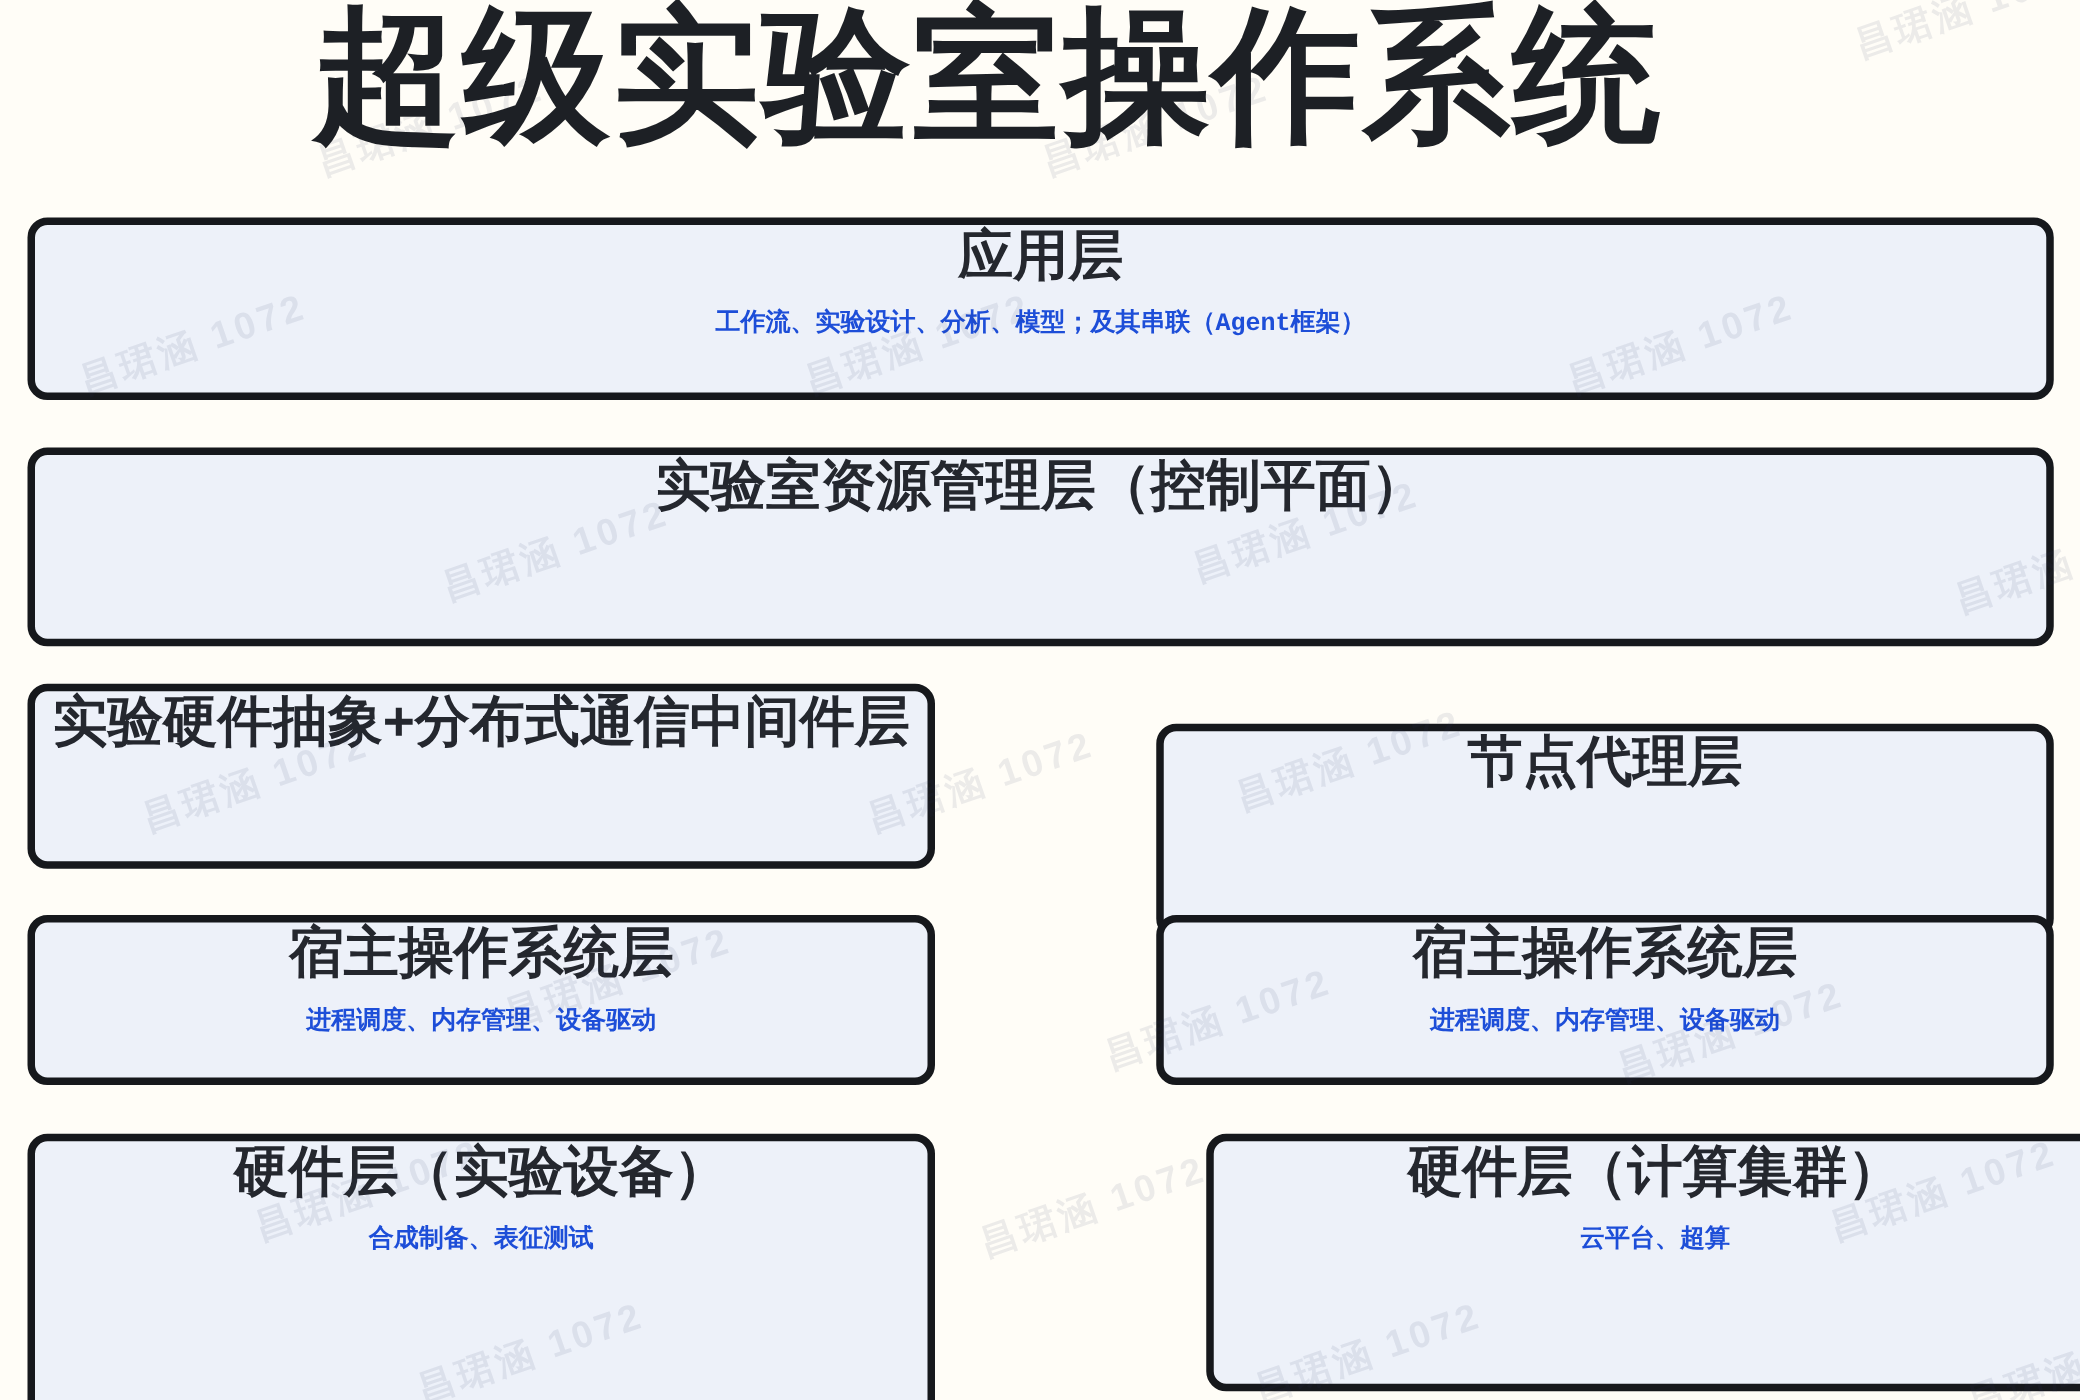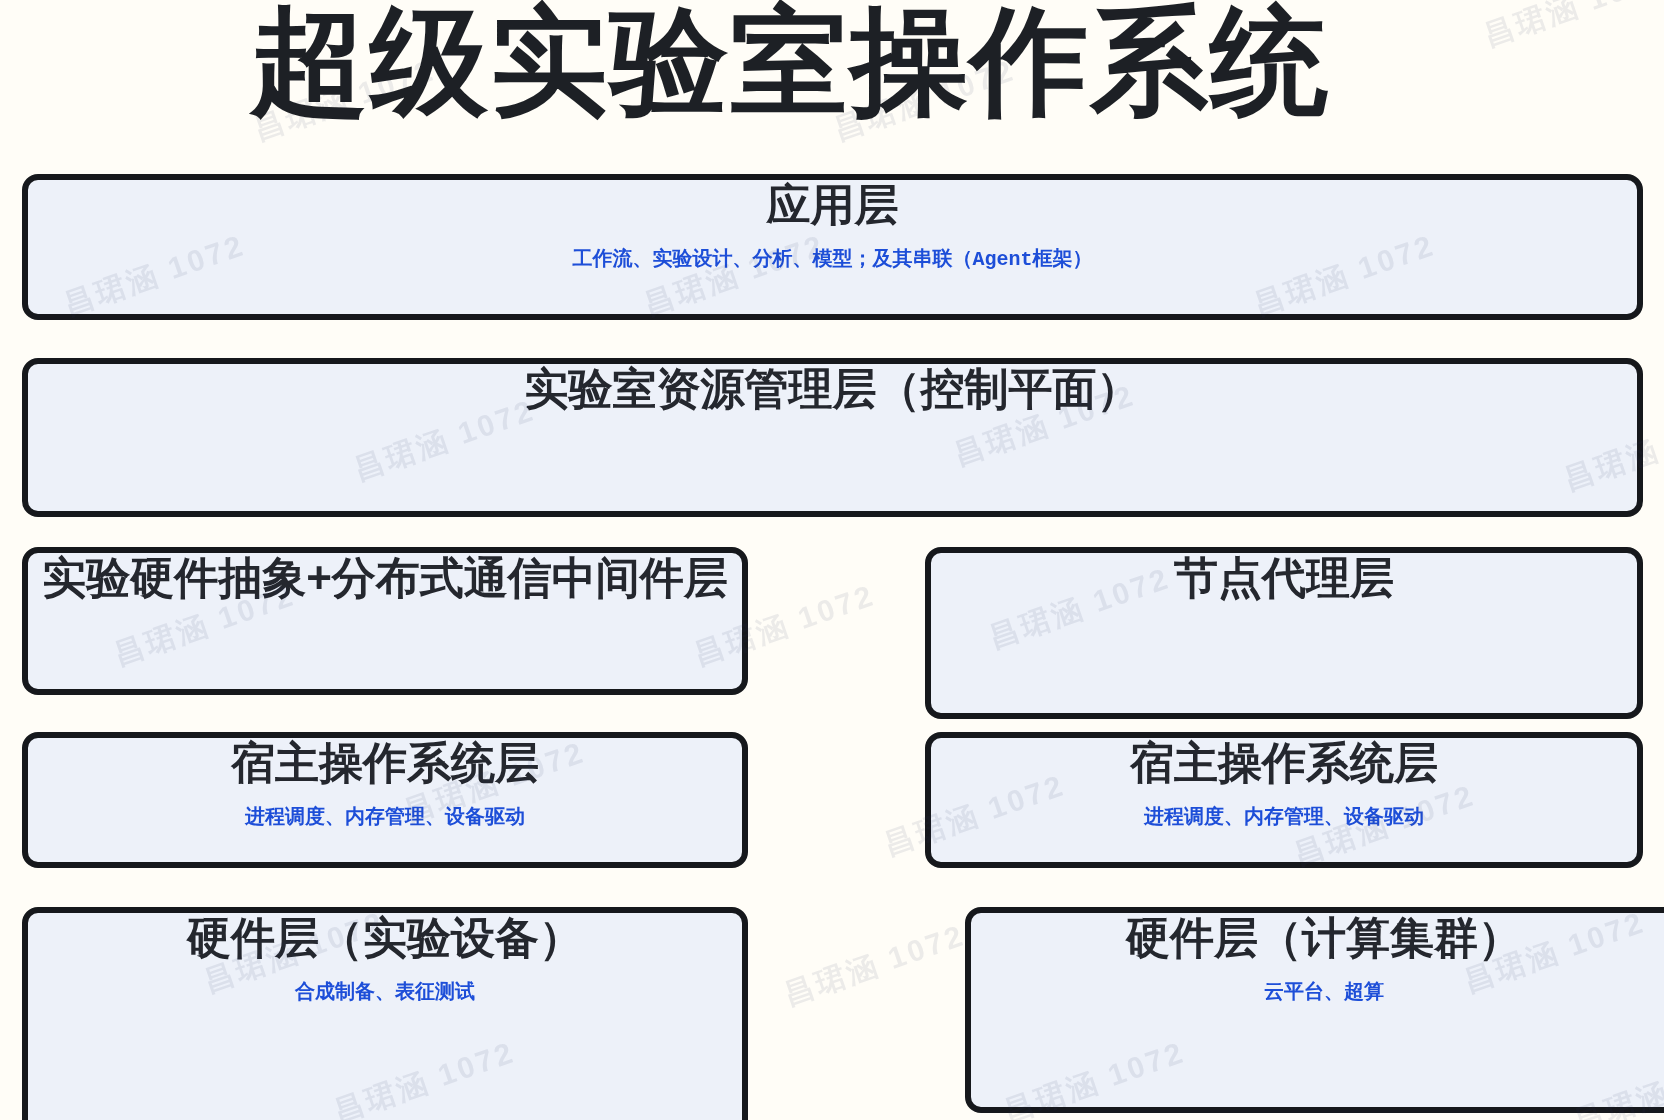--- a/index.html
+++ b/index.html
@@ -55,21 +55,21 @@
     line-height: 1.25;
     text-align: center;
     z-index: 3;
     font-family: Liberation Mono, monospace;
   }
   .title-only { padding-bottom: 42px; }
   
   .b1 { left: 22px;  top: 174px; width: 1621px; height: 146px; }
   .b2 { left: 22px;  top: 358px; width: 1621px; height: 159px; }
   .b3 { left: 22px;  top: 547px; width: 726px;  height: 148px; }
-  .b4 { left: 925px; top: 547px; width: 718px;  height: 172px; }
+  .b4 { left: 925px; top: 579px; width: 718px;  height: 172px; }
   .b5 { left: 22px;  top: 732px; width: 726px;  height: 136px; }
   .b6 { left: 925px; top: 732px; width: 718px;  height: 136px; }
   .b7 { left: 22px;  top: 907px; width: 726px;  height: 237px; }
   .b8 { left: 965px; top: 907px; width: 718px;  height: 206px; }
   .watermark-layer {
     position: absolute;
     inset: 0;
     z-index: 2;
     pointer-events: none;
   }

